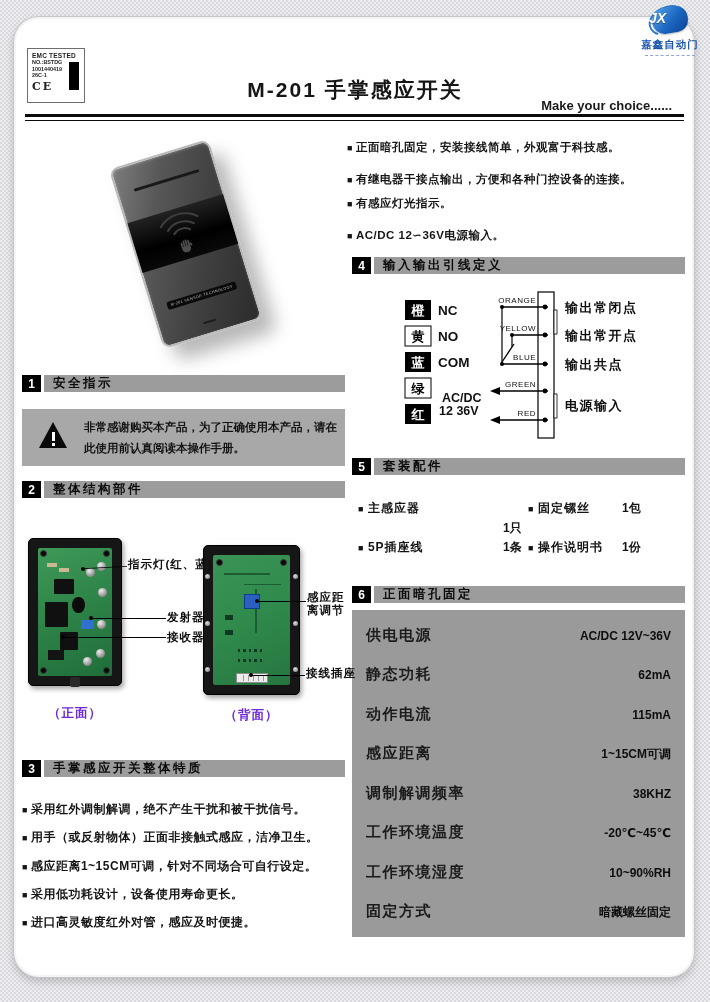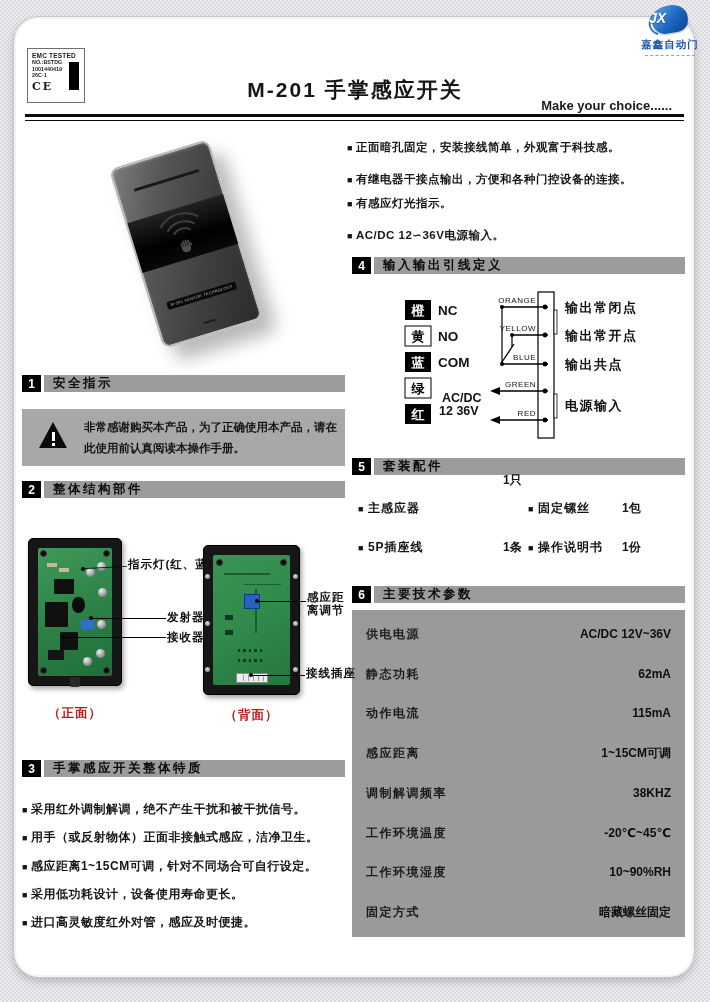--- a/index.html
+++ b/index.html
@@ -71,21 +71,21 @@
   
   .acc-name{ position:absolute; font-size:12px; font-weight:700; color:#141414; letter-spacing:1px; }
   .acc-name::before{ content:"■ "; font-size:9px; }
   .acc-qty{ position:absolute; font-size:12px; font-weight:700; color:#141414; }
 
   
   .spec{ left:352px; top:610px; width:333px; height:327px; background:#9a9a9a;
          display:flex; flex-direction:column; justify-content:space-between;
          padding:16px 14px; }
   .spec-row{ display:flex; justify-content:space-between; align-items:baseline; }
-  .spec-label{ font-size:12px; font-weight:700; color:#1b1b1b; letter-spacing:1.5px; }
+  .spec-label{ font-size:15px; font-weight:700; color:#1b1b1b; letter-spacing:1.5px; }
   .spec-value{ font-size:12px; font-weight:700; color:#0e0e0e; }
 
   
   .warn{ left:22px; top:409px; width:323px; height:57px; background:#a8a8a8; }
   .warn-tri{ position:absolute; left:17px; top:13px; width:0; height:0;
         border-left:14px solid transparent; border-right:14px solid transparent;
         border-bottom:26px solid #0a0a0a; }
   .warn-bang{ position:absolute; left:29.5px; top:23px; width:3px; height:9px; background:#fff; }
   .warn-dot{ position:absolute; left:29.5px; top:34px; width:3px; height:3px; background:#fff; }
   .warn-text{ position:absolute; left:62px; top:8px; width:254px; font-size:11.5px;
@@ -104,21 +104,21 @@
   .fscrew{ position:absolute; width:5px; height:5px; border-radius:50%;
         background:radial-gradient(circle at 40% 35%,#ddd,#777); }
   .blk{ position:absolute; background:#101010; border-radius:1px; }
   .trace{ position:absolute; background:#1d5c33; height:1.5px; }
   .dotrow{ position:absolute; width:26px; height:3px;
         background:repeating-linear-gradient(90deg,#0e3a20 0 2.5px,transparent 2.5px 5.5px); }
 
   .blabel{ position:absolute; font-size:11.5px; font-weight:700; color:#0f0f0f; letter-spacing:1px; white-space:nowrap; }
   .pline{ position:absolute; height:1.4px; background:#000; }
   .pdot{ position:absolute; width:4px; height:4px; border-radius:50%; background:#000; }
-  .caption{ position:absolute; font-size:12.5px; font-weight:700; color:#b91c1c; text-align:center; letter-spacing:1px; }
+  .caption{ position:absolute; font-size:12.5px; font-weight:700; color:#6d28d9; text-align:center; letter-spacing:1px; }
 
   
   .char{ position:absolute; left:22px; width:325px; font-size:12px; font-weight:700; color:#151515; letter-spacing:.5px; }
   .char::before{ content:"■ "; font-size:9px; }
 
   
   .photo{ left:98px; top:140px; width:185px; height:230px; }
   .device{ position:absolute; left:36px; top:10px; width:104px; height:188px;
         transform:rotate(-17deg); border-radius:9px;
         background:linear-gradient(115deg,#7d7d7d 0%,#585858 28%,#404040 62%,#2b2b2b 100%);
@@ -254,31 +254,31 @@
     <text x="213" y="58" font-size="13" font-weight="bold" letter-spacing="1.5" fill="#0d0d0d">输出常开点</text>
     <text x="213" y="87" font-size="13" font-weight="bold" letter-spacing="1.5" fill="#0d0d0d">输出共点</text>
     <text x="213" y="128" font-size="13" font-weight="bold" letter-spacing="1.5" fill="#0d0d0d">电源输入</text>
   </svg>
 
   <div class="sec" style="left:352px;top:458px;width:333px;">
     <div class="num">5</div>
     <div class="bar2">套装配件</div>
   </div>
   <div class="acc-name" style="left:358px;top:500px;">主感应器</div>
-  <div class="acc-qty" style="left:503px;top:472px;text-align:center;">1只</div>
+  <div class="acc-qty" style="left:503px;top:520px;text-align:center;">1只</div>
   <div class="acc-name" style="left:528px;top:500px;">固定镙丝</div>
   <div class="acc-qty" style="left:622px;top:500px;">1包</div>
   <div class="acc-name" style="left:358px;top:539px;">5P插座线</div>
   <div class="acc-qty" style="left:503px;top:539px;">1条</div>
   <div class="acc-name" style="left:528px;top:539px;">操作说明书</div>
   <div class="acc-qty" style="left:622px;top:539px;">1份</div>
 
   <div class="sec" style="left:352px;top:586px;width:333px;">
     <div class="num">6</div>
-    <div class="bar2">主要技术参数</div>
+    <div class="bar2">正面暗孔固定</div>
   </div>
   <div class="abs spec">
     <div class="spec-row">
         <span class="spec-label">供电电源</span>
         <span class="spec-value">AC/DC 12V~36V</span>
       </div>
     <div class="spec-row">
         <span class="spec-label">静态功耗</span>
         <span class="spec-value">62mA</span>
       </div>

